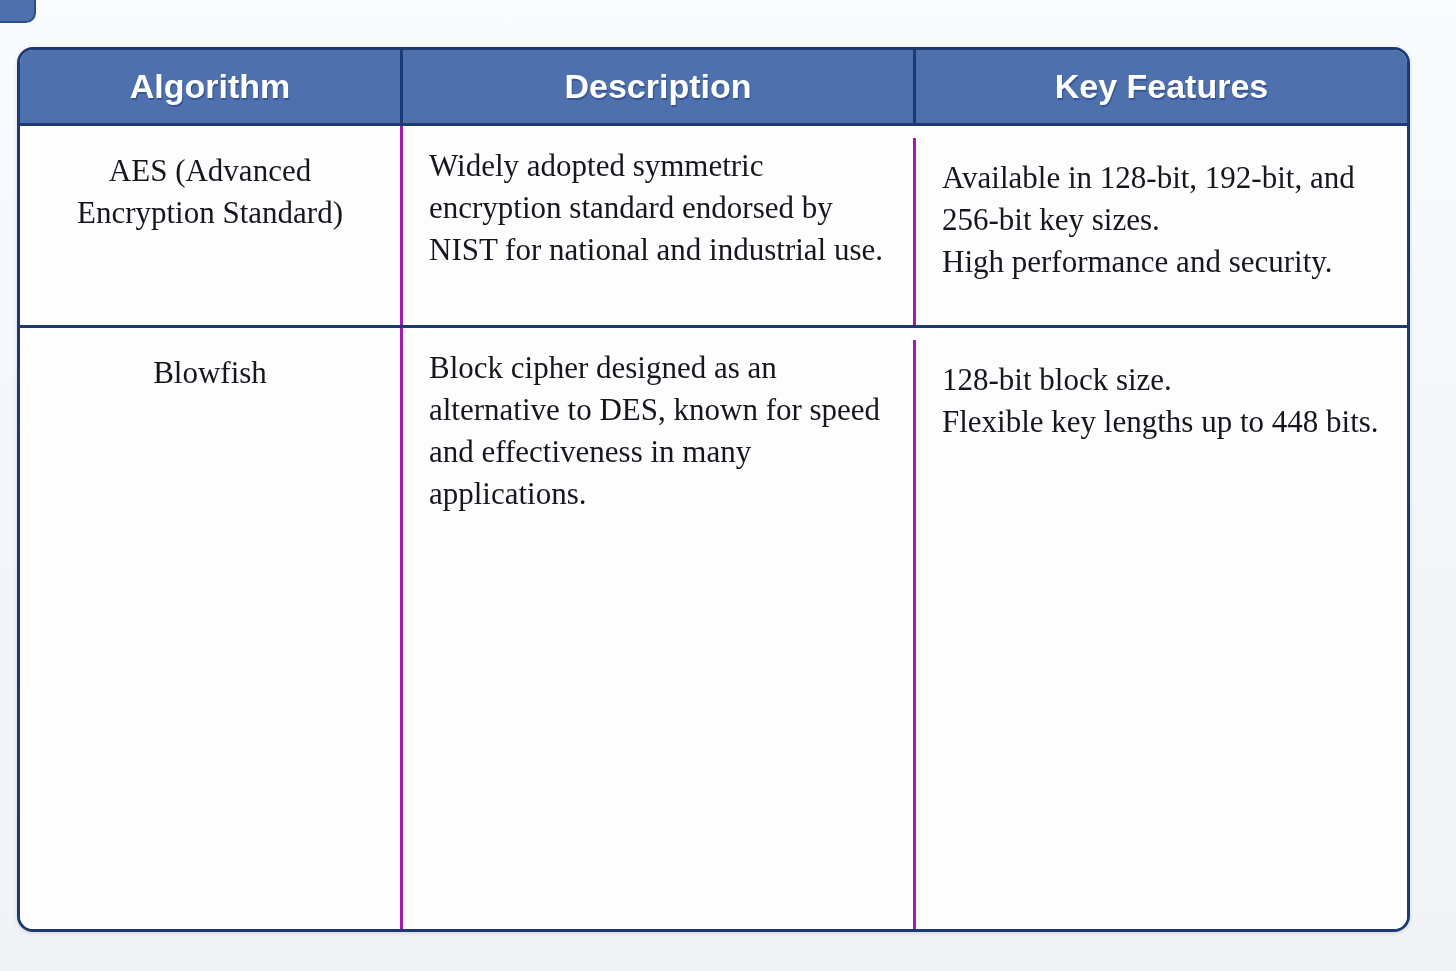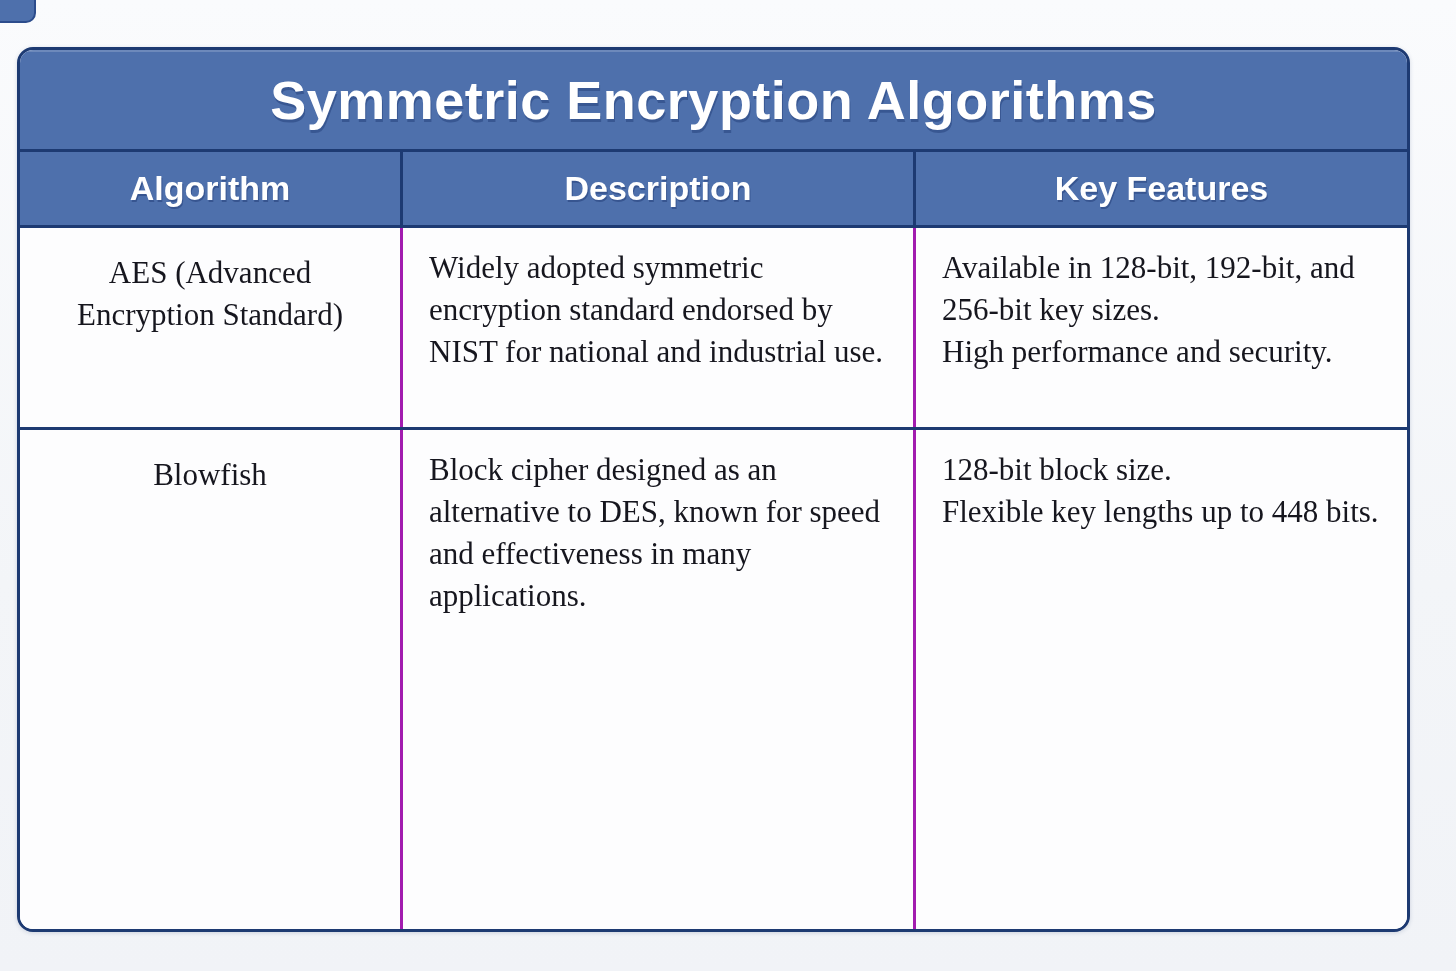--- a/index.html
+++ b/index.html
@@ -74,33 +74,30 @@
   .row-blowfish { flex: 1 1 auto; }
 
   .cell {
     color: #16161e;
     font-size: 31px;
     line-height: 1.36;
     padding: 19px 26px 8px 26px;
   }
   .cell + .cell { border-left: 3px solid #a21caf; }
   .cell-alg { text-align: center; padding-top: 24px; }
-  .cell-feat { white-space: pre-line; }
+  .cell-feat { white-space: pre-line; margin-top: 12px; }
   .bold { font-weight: 700; }
 </style>
 </head>
 <body>
 
 <div class="corner-frag"></div>
 
 <div class="table-card">
 
-  <div class="title-band">
-    <h1>Symmetric Encryption Algorithms</h1>
-  </div>
 
   <div class="grid-row header-row">
     <div class="header-cell">Algorithm</div>
     <div class="header-cell">Description</div>
     <div class="header-cell">Key Features</div>
   </div>
 
   <div class="body-rows">
 
     <div class="grid-row body-row row-aes">

